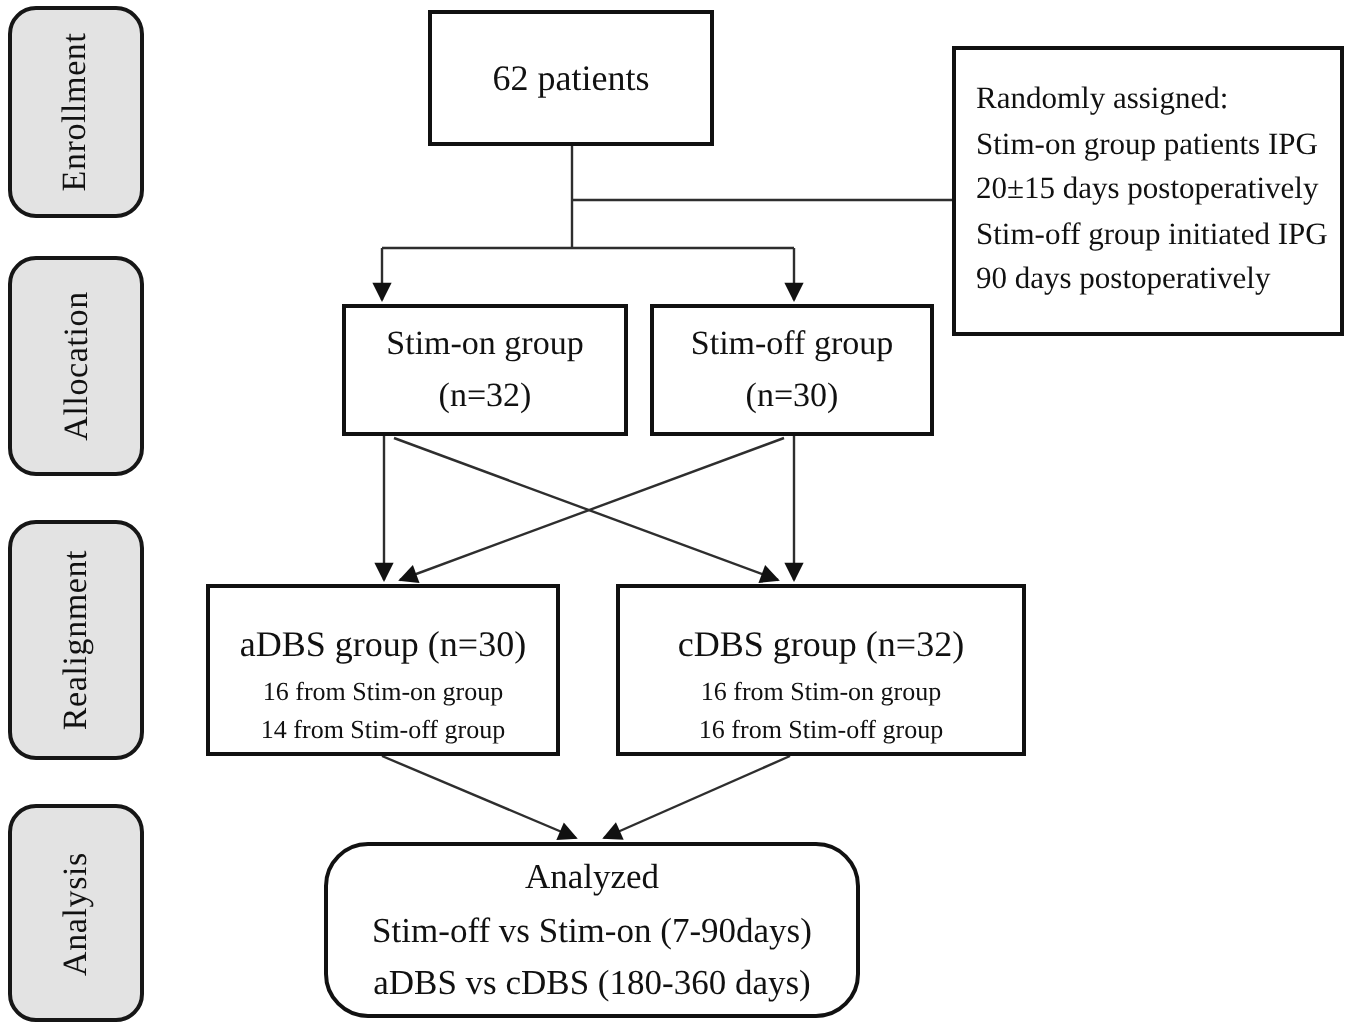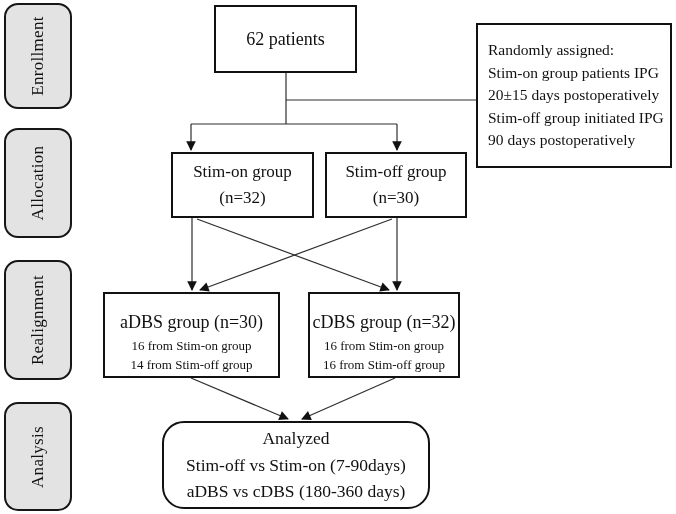--- a/index.html
+++ b/index.html
@@ -28,21 +28,21 @@
     display:flex; flex-direction:column; align-items:center; justify-content:center;
     text-align:center;
   }
   .box-patients { left:214px; top:5px;   width:143px; height:68px; font-size:18px; }
   .box-random   { left:476px; top:23px;  width:196px; height:145px; border-width:2px;
                   align-items:flex-start; text-align:left; padding:6px 4px 6px 10px;
                   font-size:15.5px; line-height:22.4px; }
   .box-stim-on  { left:125px; top:152px; width:143px; height:66px; font-size:17px; line-height:26px;margin-left:46px; }
   .box-stim-off { left:325px; top:152px; width:142px; height:66px; font-size:17px; line-height:26px;align-items:center; }
   .box-adbs     { left:103px; top:292px; width:177px; height:86px; }
-  .box-cdbs     { left:308px; top:292px; width:152px; height:86px;align-items:center; }
+  .box-cdbs     { left:308px; top:292px; width:205px; height:86px;align-items:center; }
   .group-title  { font-size:18px; line-height:24px; margin-bottom:2px;margin-top:14px; }
   .group-sub    { font-size:13px; line-height:19px; }
   .box-analyzed { left:162px; top:421px; width:268px; height:88px; border-width:2px;
                   font-size:17.5px; line-height:26.5px;border-radius:22px; }
 </style>
 </head>
 <body>
 
 <div class="canvas">
 

